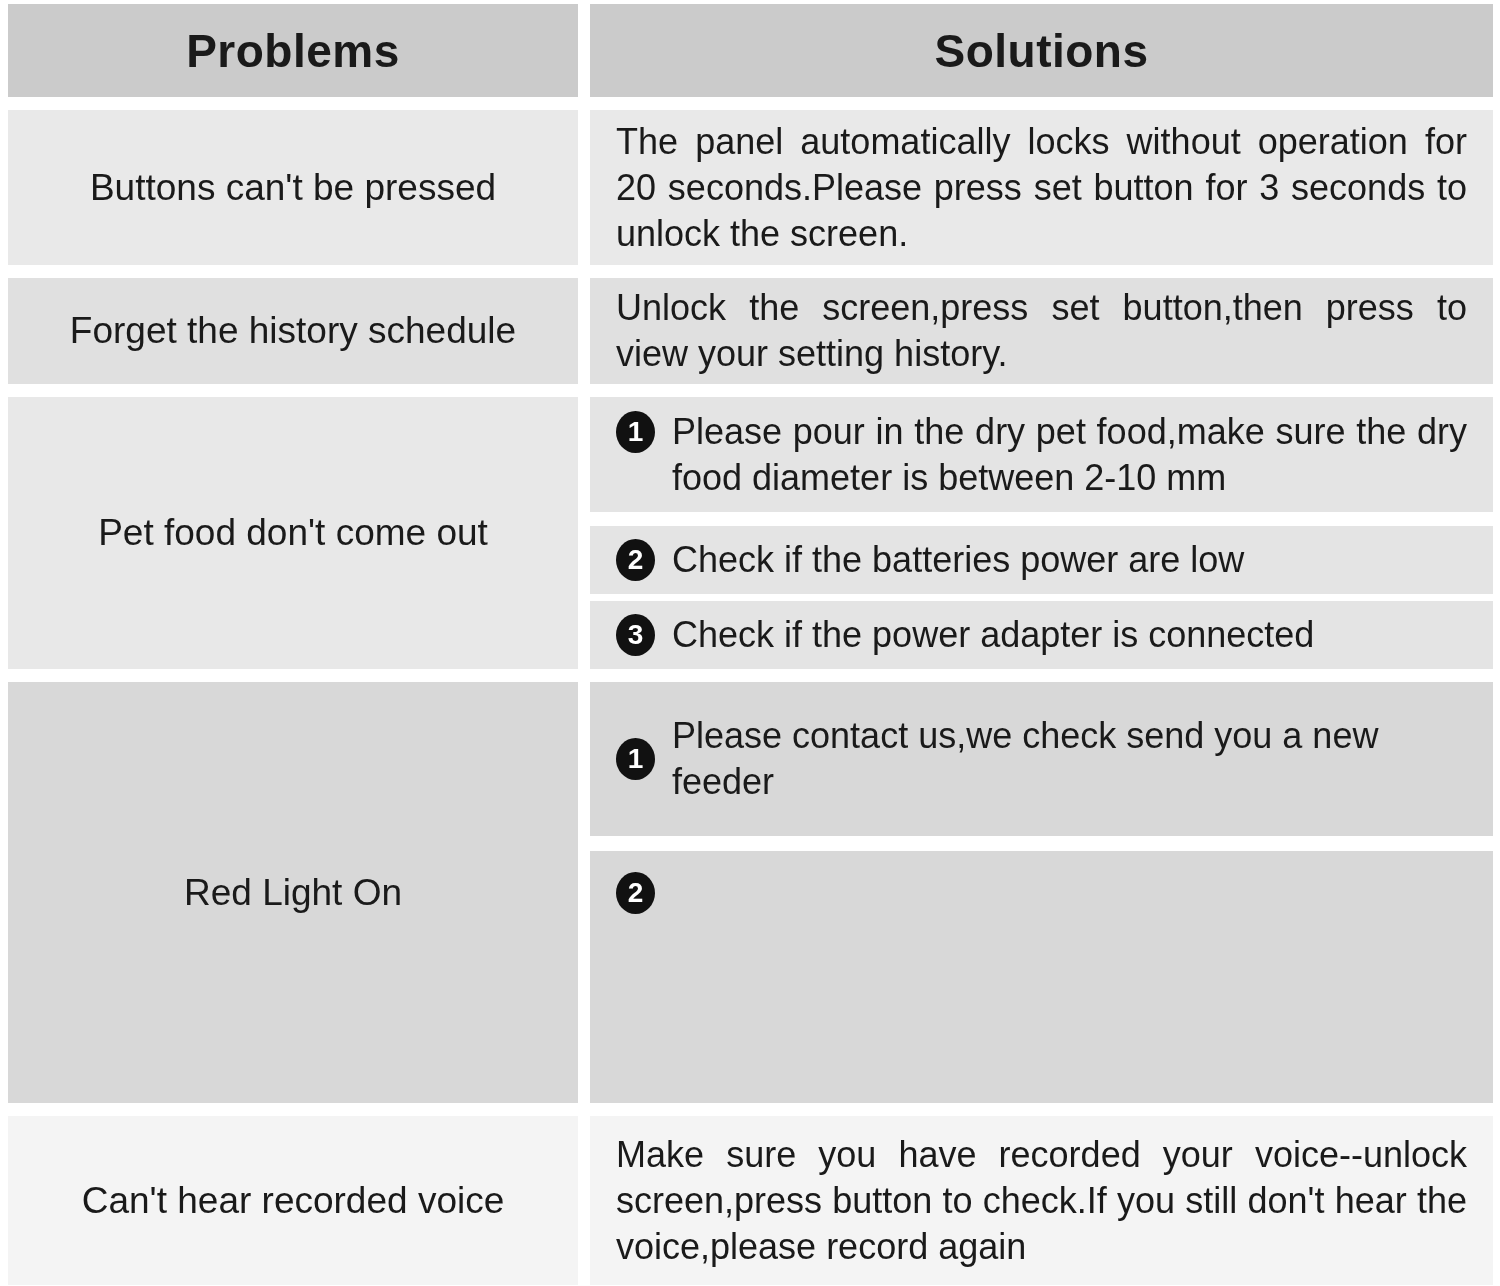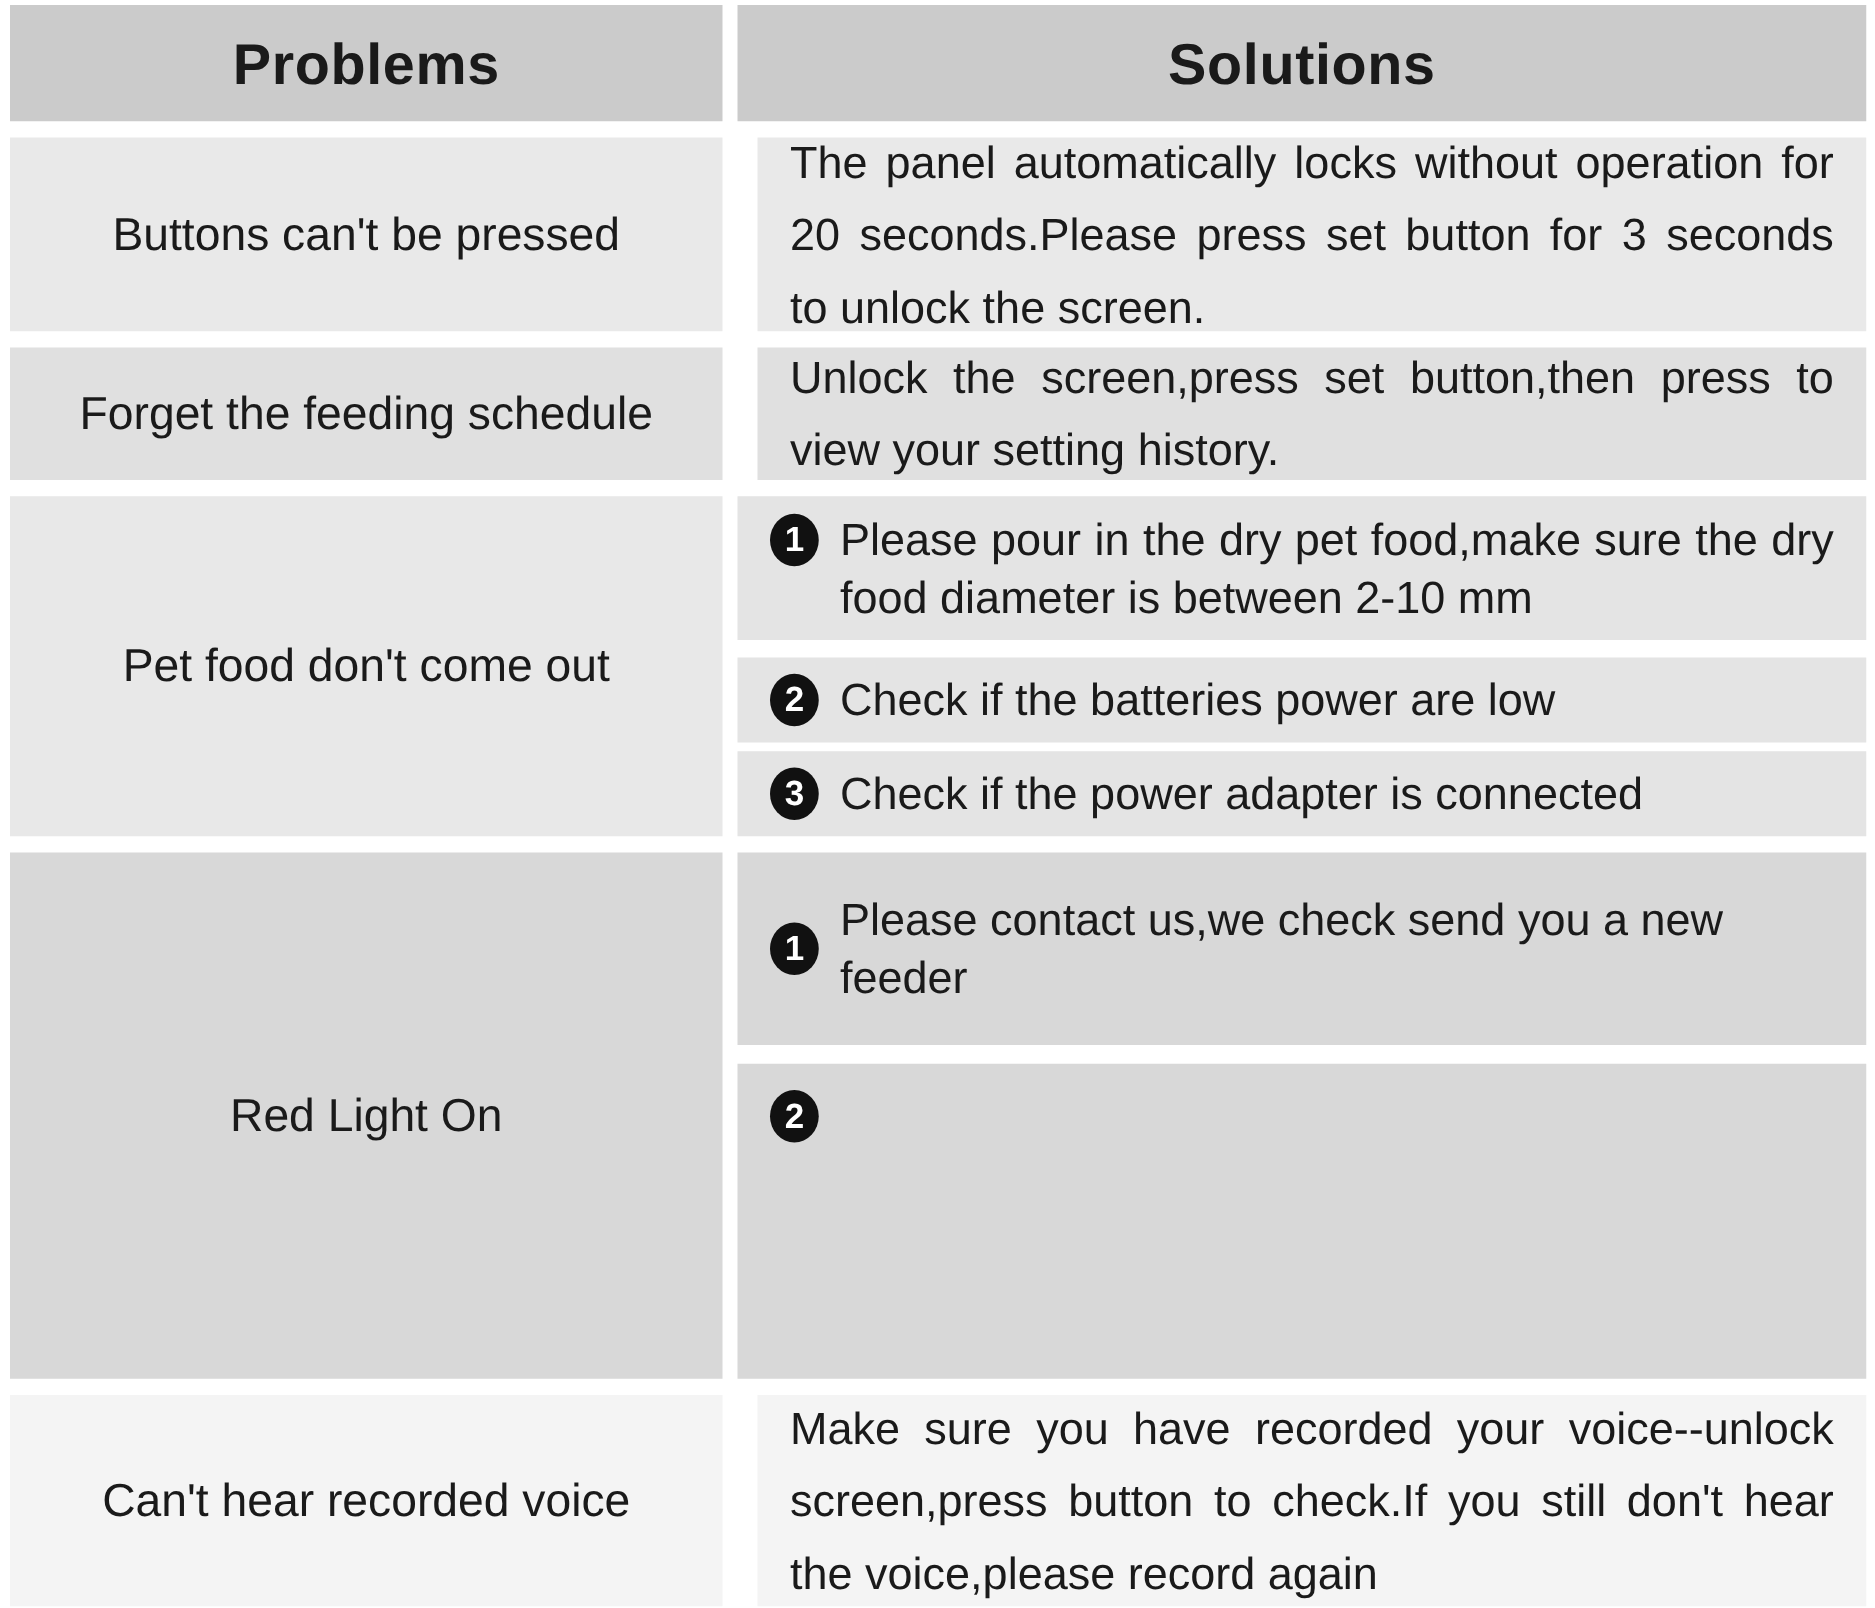--- a/index.html
+++ b/index.html
@@ -18,21 +18,21 @@
     display:grid;
     grid-template-columns:570px 903px;
     grid-template-rows:93px 155px 106px 272px 421px 169px;
     column-gap:12px;row-gap:13px;
     padding:4px 7px 0 8px;
   }
   .cell{display:flex;align-items:center;justify-content:center;}
   .header{background:var(--header-bg);}
   .header span{font-weight:bold;font-size:46px;letter-spacing:0.5px;}
   .problem{font-size:37px;text-align:center;padding:16px 10px;}
-  .solution{justify-content:flex-end;padding:0 26px;font-size:36px;line-height:58px;margin-left:16px;}
+  .solution{justify-content:flex-end;padding:0 26px;font-size:36px;line-height:46px;}
   .solution p,.subcell p{margin:0;}
   .just{text-align:justify;text-justify:inter-word;width:100%;}
   .bg-row1{background:var(--row1-bg);}
   .bg-row2{background:var(--row2-bg);}
   .bg-row3l{background:var(--row3-left-bg);}
   .bg-row3r{background:var(--row3-right-bg);}
   .bg-row4{background:var(--row4-bg);align-items:center;}
   .bg-row5{background:var(--row5-bg);}
   .subcol{display:flex;flex-direction:column;}
   .subcell{
@@ -66,21 +66,21 @@
   </div>
 
   <div class="cell problem bg-row1">
     <span>Buttons can't be pressed</span>
   </div>
   <div class="cell solution bg-row1">
     <p class="just">The panel automatically locks without operation for 20 seconds.Please press set button for 3 seconds to unlock the screen.</p>
   </div>
 
   <div class="cell problem bg-row2">
-    <span>Forget the feeding schedule</span>
+    <span>Forget the history schedule</span>
   </div>
   <div class="cell solution bg-row2">
     <p class="just">Unlock the screen,press set button,then press to view your setting history.</p>
   </div>
 
   <div class="cell problem bg-row3l">
     <span>Pet food don't come out</span>
   </div>
   <div class="subcol">
     <div class="subcell bg-row3r h115">

